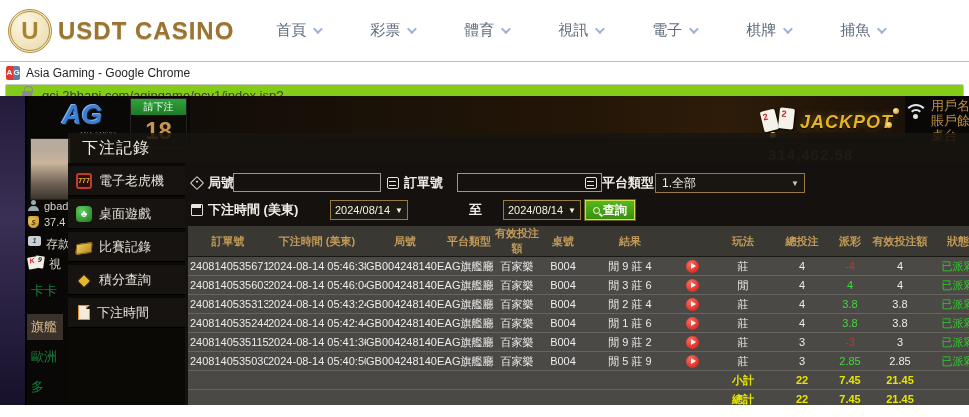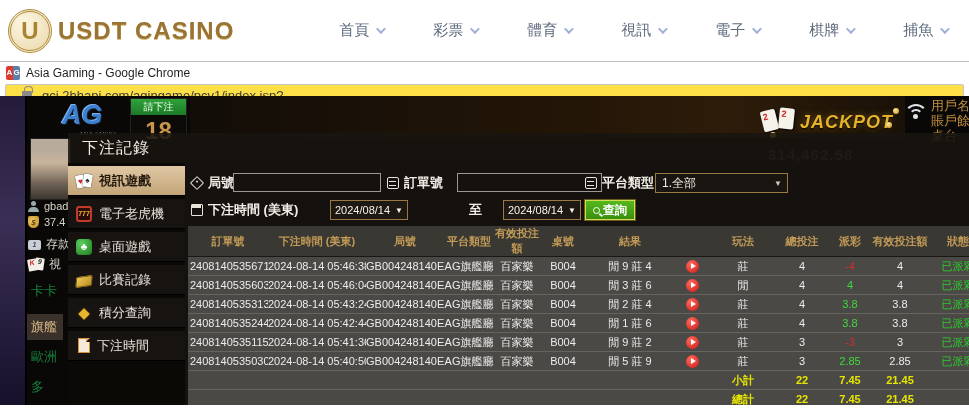--- a/index.html
+++ b/index.html
@@ -9,37 +9,37 @@
 
   
   .site-header { position:absolute; left:0; top:0; width:969px; height:62px; background:#fff;
     border-bottom:1px solid #bdbdbd; display:flex; align-items:center; }
   .logo-wrap { display:flex; align-items:center; margin-left:8px; }
   .logo-emblem { width:44px; height:44px; border-radius:50%; border:3px double #b08d3e;
     display:flex; align-items:center; justify-content:center; color:#a9832f; font-weight:bold;
     font-size:24px; background:radial-gradient(circle at 35% 30%, #fdf6e3, #e8d8a8); }
   .logo-text { font-size:24px; font-weight:800; letter-spacing:1px; color:#9a7433;
     margin-left:6px; text-shadow:0 1px 0 #d9c08a; }
-  .site-nav { display:flex; margin-left:105px; gap:50px; }
+  .site-nav { display:flex; margin-left:42px; gap:50px; }
   .nav-item { display:flex; align-items:center; gap:7px; color:#5e6b7d; font-size:15px; cursor:pointer; }
   .chev { width:7px; height:7px; border-right:2px solid #9fb0d8; border-bottom:2px solid #9fb0d8;
     transform:rotate(45deg) translateY(-2px); }
 
   
   .chrome-titlebar { position:absolute; left:0; top:63px; width:969px; height:19px; background:#fff;
     display:flex; align-items:center; padding-left:6px; }
   .ag-favicon { width:14px; height:14px; display:flex; font-size:8px; font-weight:bold; color:#fff;
     margin-right:6px; border-radius:2px; overflow:hidden; }
   .ag-favicon b { width:7px; display:flex; align-items:center; justify-content:center; }
   .fav-a { background:#e03a2f; } .fav-g { background:#5b7fa6; }
   .chrome-title { font-size:12px; color:#1f1f1f; }
 
   
   .url-bar { position:absolute; left:0; top:82px; width:969px; height:26px; background:#fff; padding:2px 5px; }
-  .url-box { width:100%; height:22px; border:1px solid #c6c6c6; border-radius:2px; background:#fde047;
+  .url-box { width:100%; height:22px; border:1px solid #c6c6c6; border-radius:2px; background:#84cc16;
     display:flex; align-items:center; padding-left:16px; }
   .lock { position:relative; width:10px; height:8px; background:#8a8a8a; border-radius:1px; margin-right:10px; }
   .lock:before { content:''; position:absolute; left:1.5px; top:-5px; width:7px; height:6px;
     border:1.5px solid #8a8a8a; border-bottom:none; border-radius:4px 4px 0 0; }
   .url-text { font-size:13px; color:#3c3c3c; }
 
   
   .page { position:absolute; left:0; top:96px; width:969px; height:309px; background:#0a0806; overflow:hidden; }
   .behind-strip { position:absolute; left:0; top:0; width:27px; height:309px;
     background:linear-gradient(180deg,#241b3a,#3a2f55 40%,#17112b); border-right:2px solid #000; }
@@ -69,21 +69,21 @@
     color:#4a433c; letter-spacing:1px; }
   .wifi { position:absolute; left:903px; top:8px; width:26px; height:22px; }
   .wifi i { position:absolute; border:2px solid #dfe3e8; border-radius:50%;
     border-bottom-color:transparent; border-left-color:transparent; border-right-color:transparent; }
   .wifi i:nth-child(1){ left:1px; top:0; width:24px; height:24px; }
   .wifi i:nth-child(2){ left:6px; top:5px; width:14px; height:14px; }
   .wifi i:nth-child(3){ left:10px; top:10px; width:5px; height:5px; background:#dfe3e8; border:none; border-radius:50%; }
   .side-info { position:absolute; left:931px; top:2px; width:40px; color:#bf8f3f; font-size:13px; line-height:15px; }
   .avatar { position:absolute; left:30px; top:42px; width:41px; height:62px;
     background:linear-gradient(180deg,#b8ab9c 18%, #c9b49b 40%, #6d6154 75%, #3d362e); border:1px solid #222; }
-  .bg-row { position:absolute; display:flex; align-items:center; gap:5px; color:#d8d4cc; font-size:11px; }
+  .bg-row { position:absolute; display:flex; gap:5px; color:#d8d4cc; font-size:11px; }
   .ic-user { width:11px; height:11px; position:relative; }
   .ic-user:before{ content:''; position:absolute; left:3px; top:0; width:5px; height:5px; border-radius:50%; background:#9aa; }
   .ic-user:after{ content:''; position:absolute; left:0; top:6px; width:11px; height:5px; border-radius:5px 5px 0 0; background:#9aa; }
   .ic-bag { width:11px; height:12px; background:radial-gradient(circle at 40% 45%,#f3cf6f,#b8861e);
     border-radius:2px 2px 6px 6px; color:#5a3c05; font-size:8px; font-weight:bold; text-align:center; line-height:13px; }
   .ic-cash { width:13px; height:10px; background:#c9cfd6; border-radius:2px; color:#444; font-size:7px;
     font-weight:bold; text-align:center; line-height:10px; }
   .mini-cards { position:relative; width:16px; height:14px; }
   .mini-cards:before { content:'K'; position:absolute; left:0; top:1px; width:9px; height:12px; background:#f2efe8;
     border-radius:1px; color:#cf2020; font-size:7px; font-weight:bold; text-align:center; transform:rotate(-10deg); }
@@ -273,24 +273,20 @@
     <div class="bg-menu" style="top:186px;">卡卡</div>
     <div class="bg-menu hl" style="top:218px;">旗艦</div>
     <div class="bg-menu" style="top:252px;">歐洲</div>
     <div class="bg-menu" style="top:282px;">多</div>
 
     <div class="modal">
       <div class="modal-title">下注記錄</div>
       <div class="modal-body">
 
         <aside class="modal-sidebar">
-          <div class="side-item active">
-            <span class="sic sic-cards"></span>
-            <span>視訊遊戲</span>
-          </div>
           <div class="side-item">
             <span class="sic sic-slot">777</span>
             <span>電子老虎機</span>
           </div>
           <div class="side-item">
             <span class="sic sic-table">♣</span>
             <span>桌面遊戲</span>
           </div>
           <div class="side-item">
             <span class="sic sic-ticket"></span>
@@ -315,21 +311,21 @@
           <input class="f-input" style="left: 48px; top: 10px; width: 148px;" value="">
           <div class="f-label" style="left:202px; top:11px;">
             <i class="fic fic-clip"></i>
             <span>訂單號</span>
           </div>
           <input class="f-input" style="left: 272px; top: 10px; width: 145px;" value="">
           <div class="f-label" style="left:400px; top:11px;">
             <i class="fic fic-list"></i>
             <span>平台類型</span>
           </div>
-          <div class="f-select" style="left:470px; top:10px; width:133px;">
+          <div class="f-select" style="left:470px; top:10px; width:150px;">
             <span>1.全部</span>
           </div>
 
           <div class="f-label" style="left:6px; top:38px;">
             <i class="fic fic-cal"></i>
             <span>下注時間 (美東)</span>
           </div>
           <button class="date-btn" style="left:145px; top:37px;">
             <span>2024/08/14</span>
               <em>▼</em>

